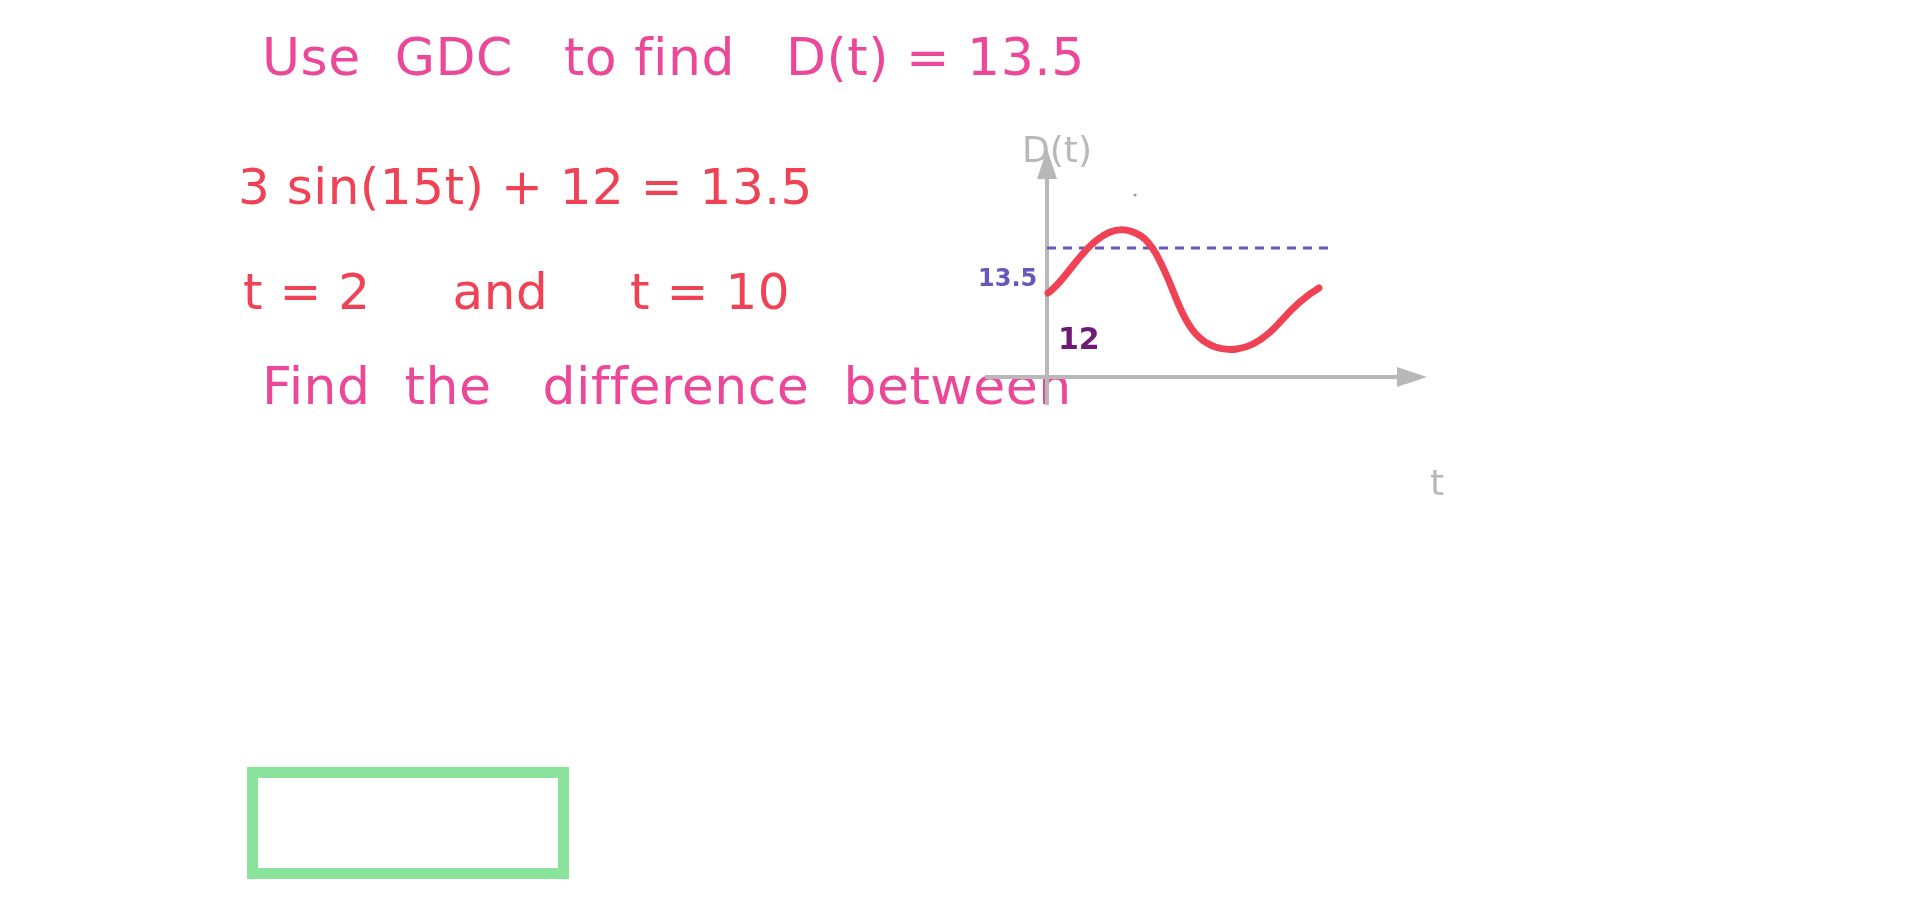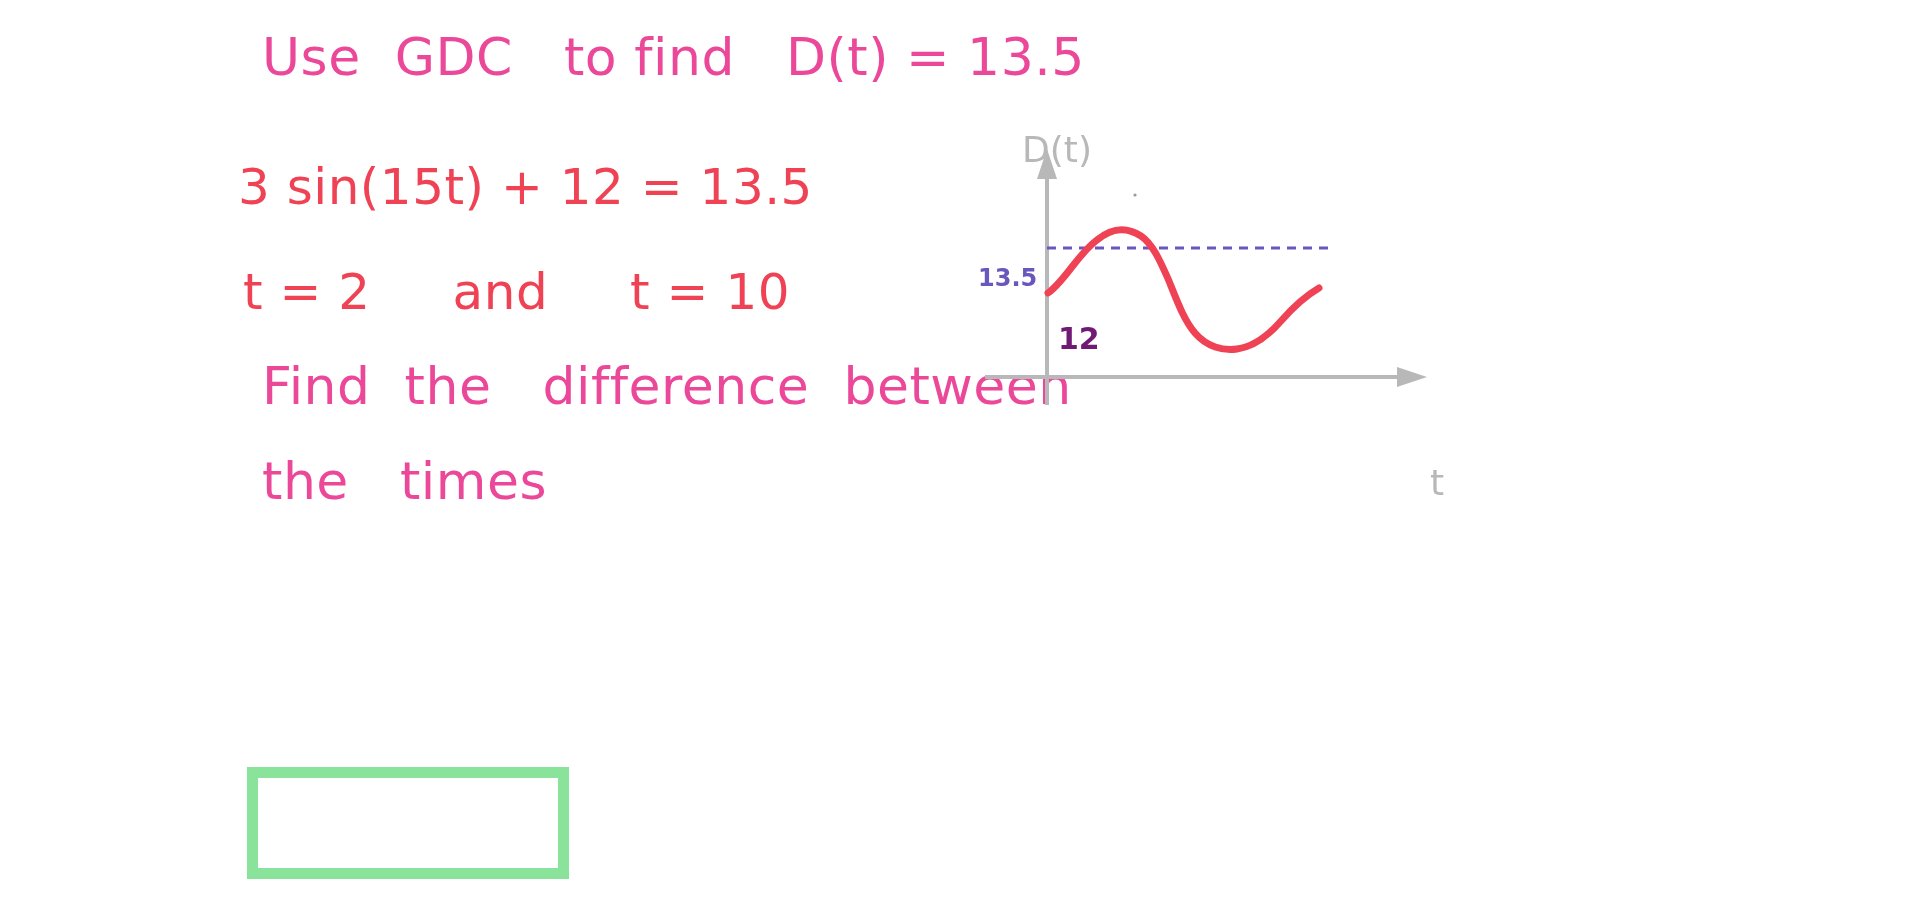--- a/index.html
+++ b/index.html
@@ -93,21 +93,20 @@
 <div class="canvas">
 
   <div class="hw hw-blue line1">Use  GDC   to find   D(t) = 13.5</div>
 
   <div class="hw hw-red line2">3 sin(15t) + 12 = 13.5</div>
 
   <div class="hw hw-red line3">t = 2     and     t = 10</div>
 
   <div class="hw hw-blue line4">Find  the   difference  between</div>
 
-  <div class="hw hw-blue line5">the   times</div>
 
 
   <div class="answer-box"></div>
 
   <div class="graph-wrap">
     <svg width="520" height="400" viewBox="0 0 520 400" aria-hidden="true">
 
       <g stroke="#b8b8b8" stroke-width="4" fill="none">
         <line x1="62" y1="62" x2="62" y2="300"></line>
       </g>

